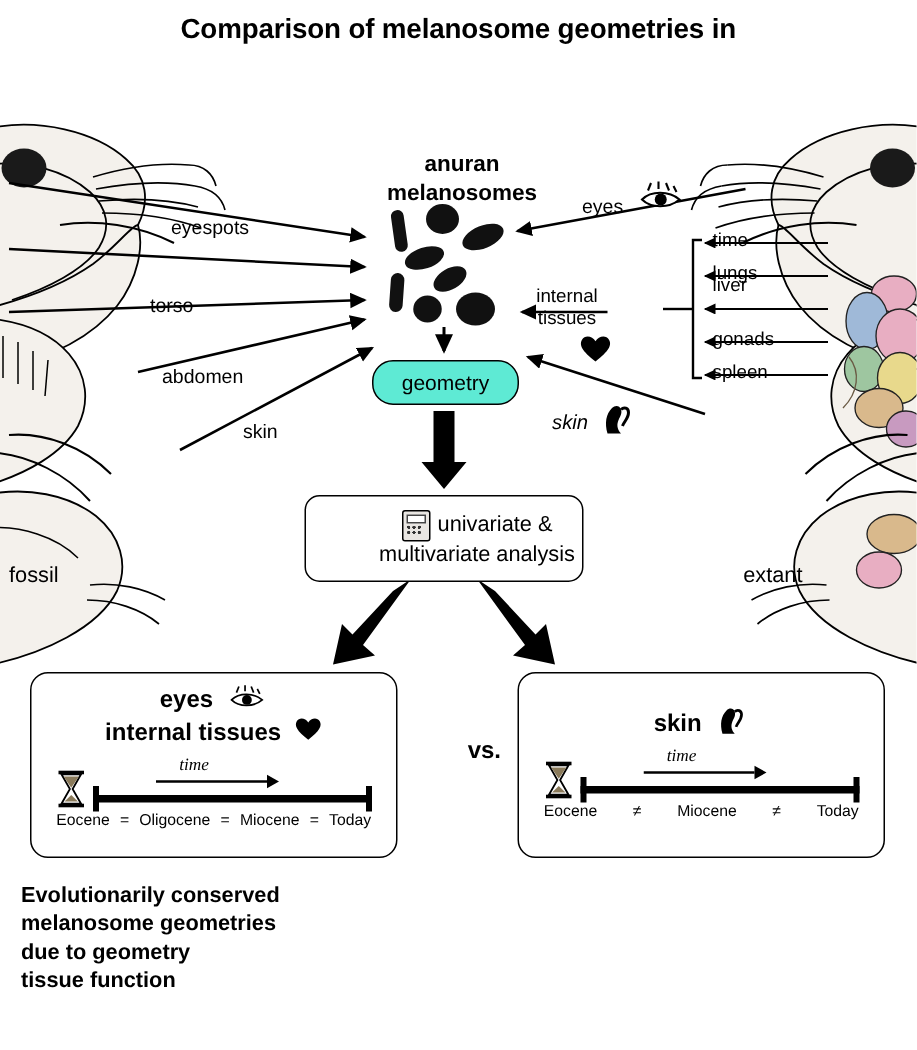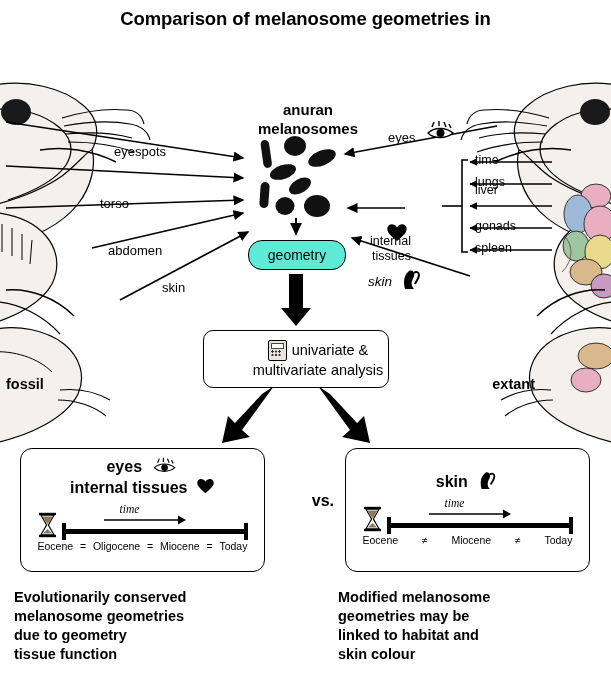--- a/index.html
+++ b/index.html
@@ -216,27 +216,27 @@
     top: 492px;
     width: 58px;
     text-align: right;
     font-size: 16px;
     font-weight: bold;
   }
 
   .corner-lbl {
     position: absolute;
     font-size: 14.5px;
-    font-weight: bold;
+    font-weight: normal;
   }
   #fossil-label { left: 6px; top: 376px; }
   #extant-label { right: 4px; top: 376px; }
 
   .organ-lbl { font-size: 12.5px; }
-  .it-lbl { font-size: 12.5px; text-align: right; line-height: 15px; margin-top: 44px; }
+  .it-lbl { font-size: 12.5px; text-align: center; line-height: 15px; }
 </style>
 </head>
 <body>
 
 <div id="root">
 
   <div class="title">
     <span>Comparison of melanosome geometries in</span>
   </div>
 
@@ -543,20 +543,14 @@
 
   <div class="vs">vs.</div>
 
   <div class="caption" id="caption-left">
     <span>Evolutionarily conserved</span><br>
     <span>melanosome geometries</span><br>
     <span>due to geometry</span><br>
     <span>tissue function</span>
   </div>
 
-  <div class="caption" id="caption-right">
-    <span>Modified melanosome</span><br>
-    <span>geometries may be</span><br>
-    <span>linked to habitat and</span><br>
-    <span>skin colour</span>
-  </div>
 
 </div>
 
 </body></html>

